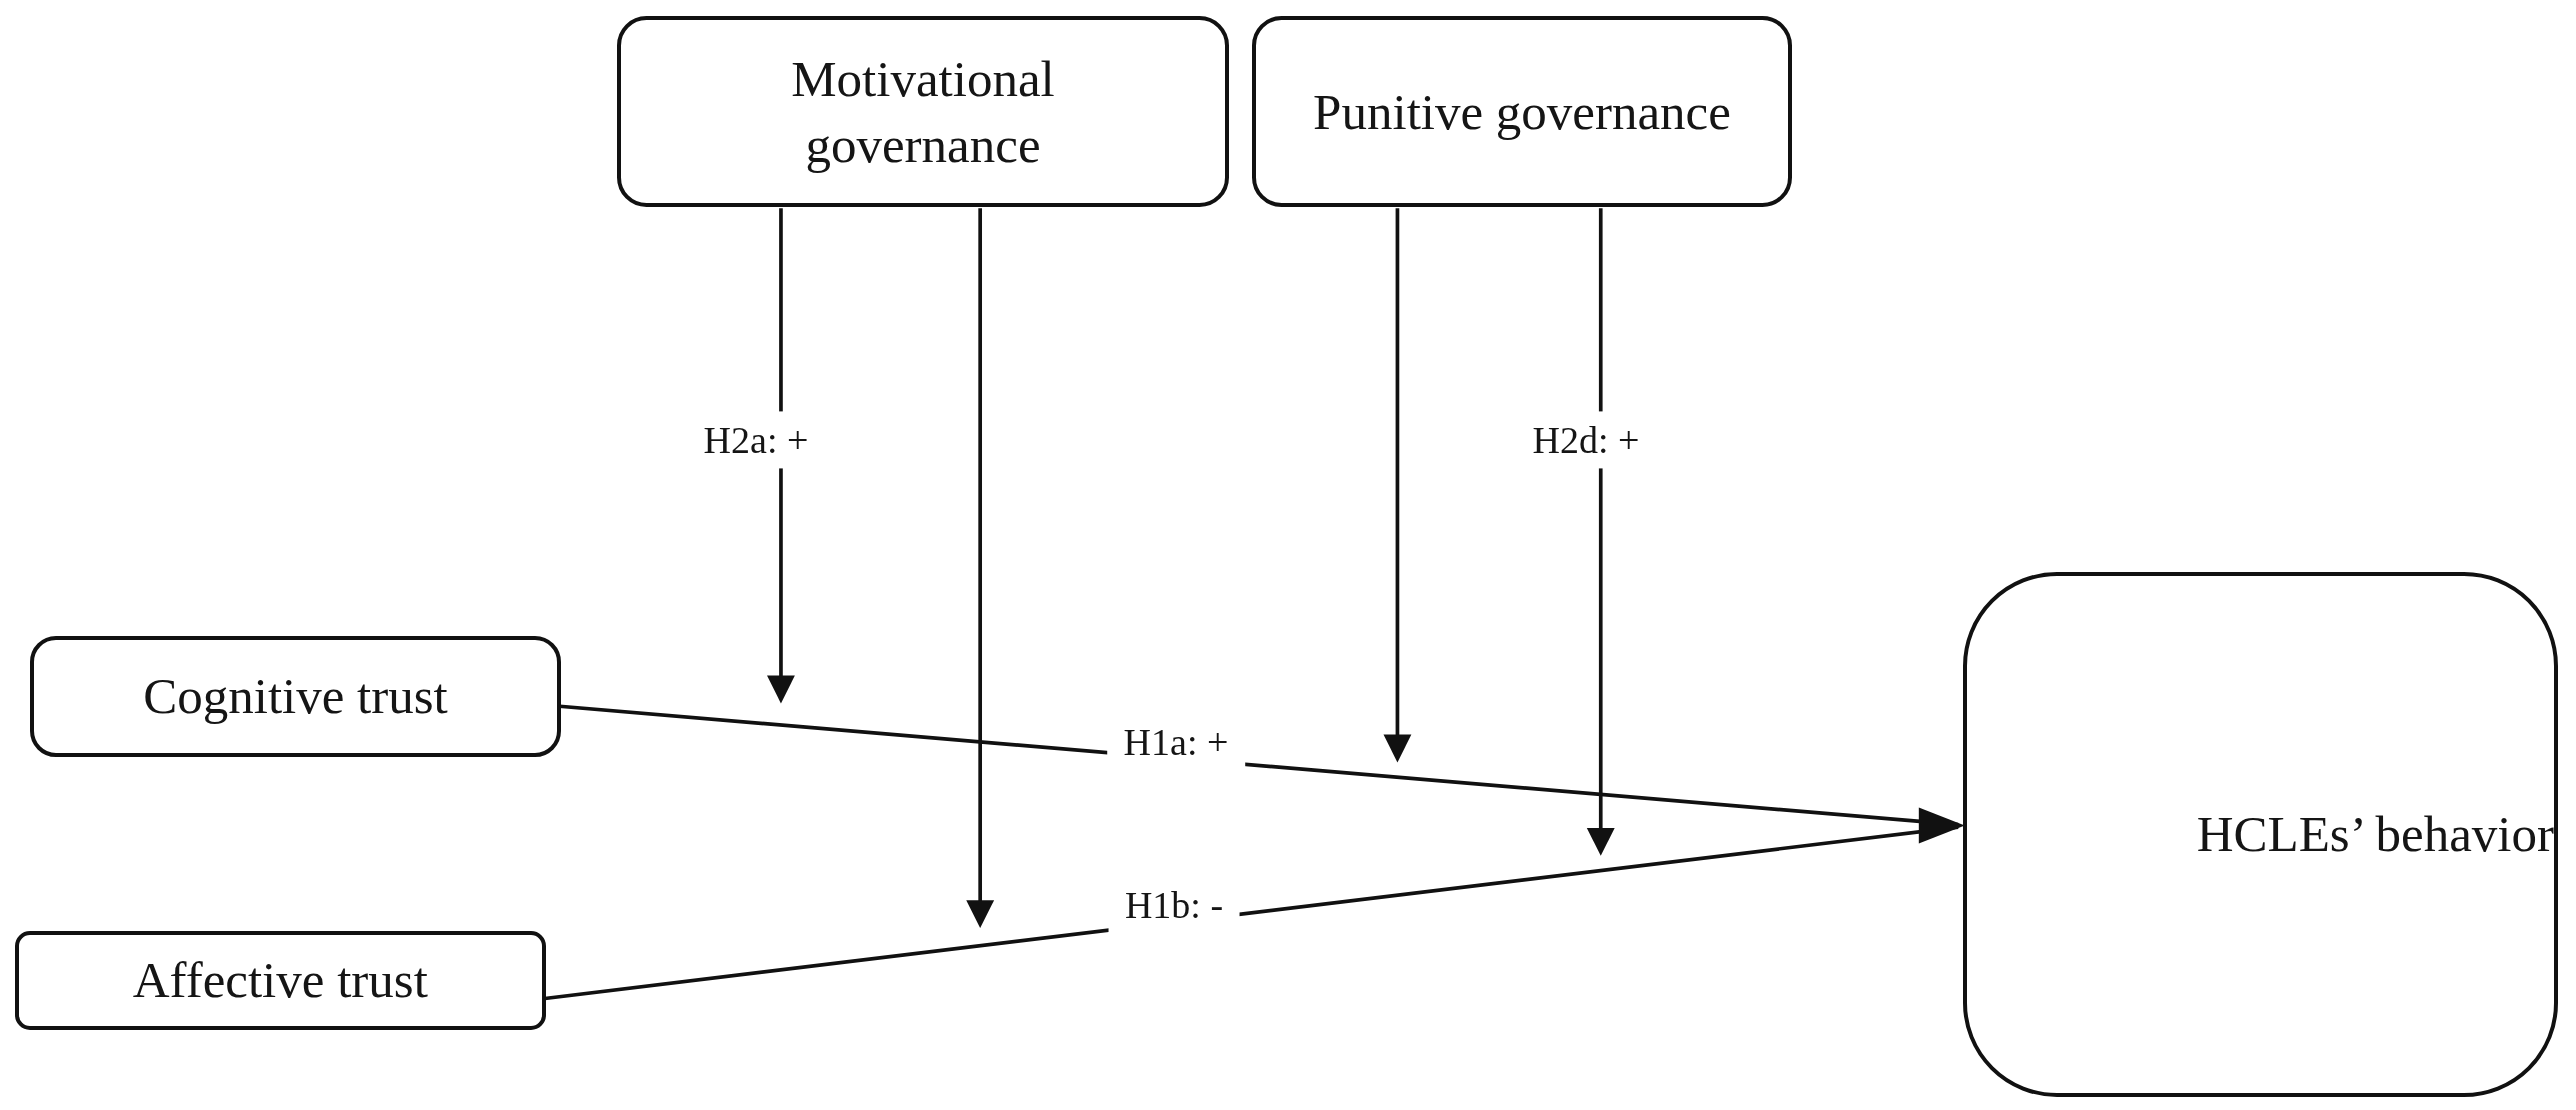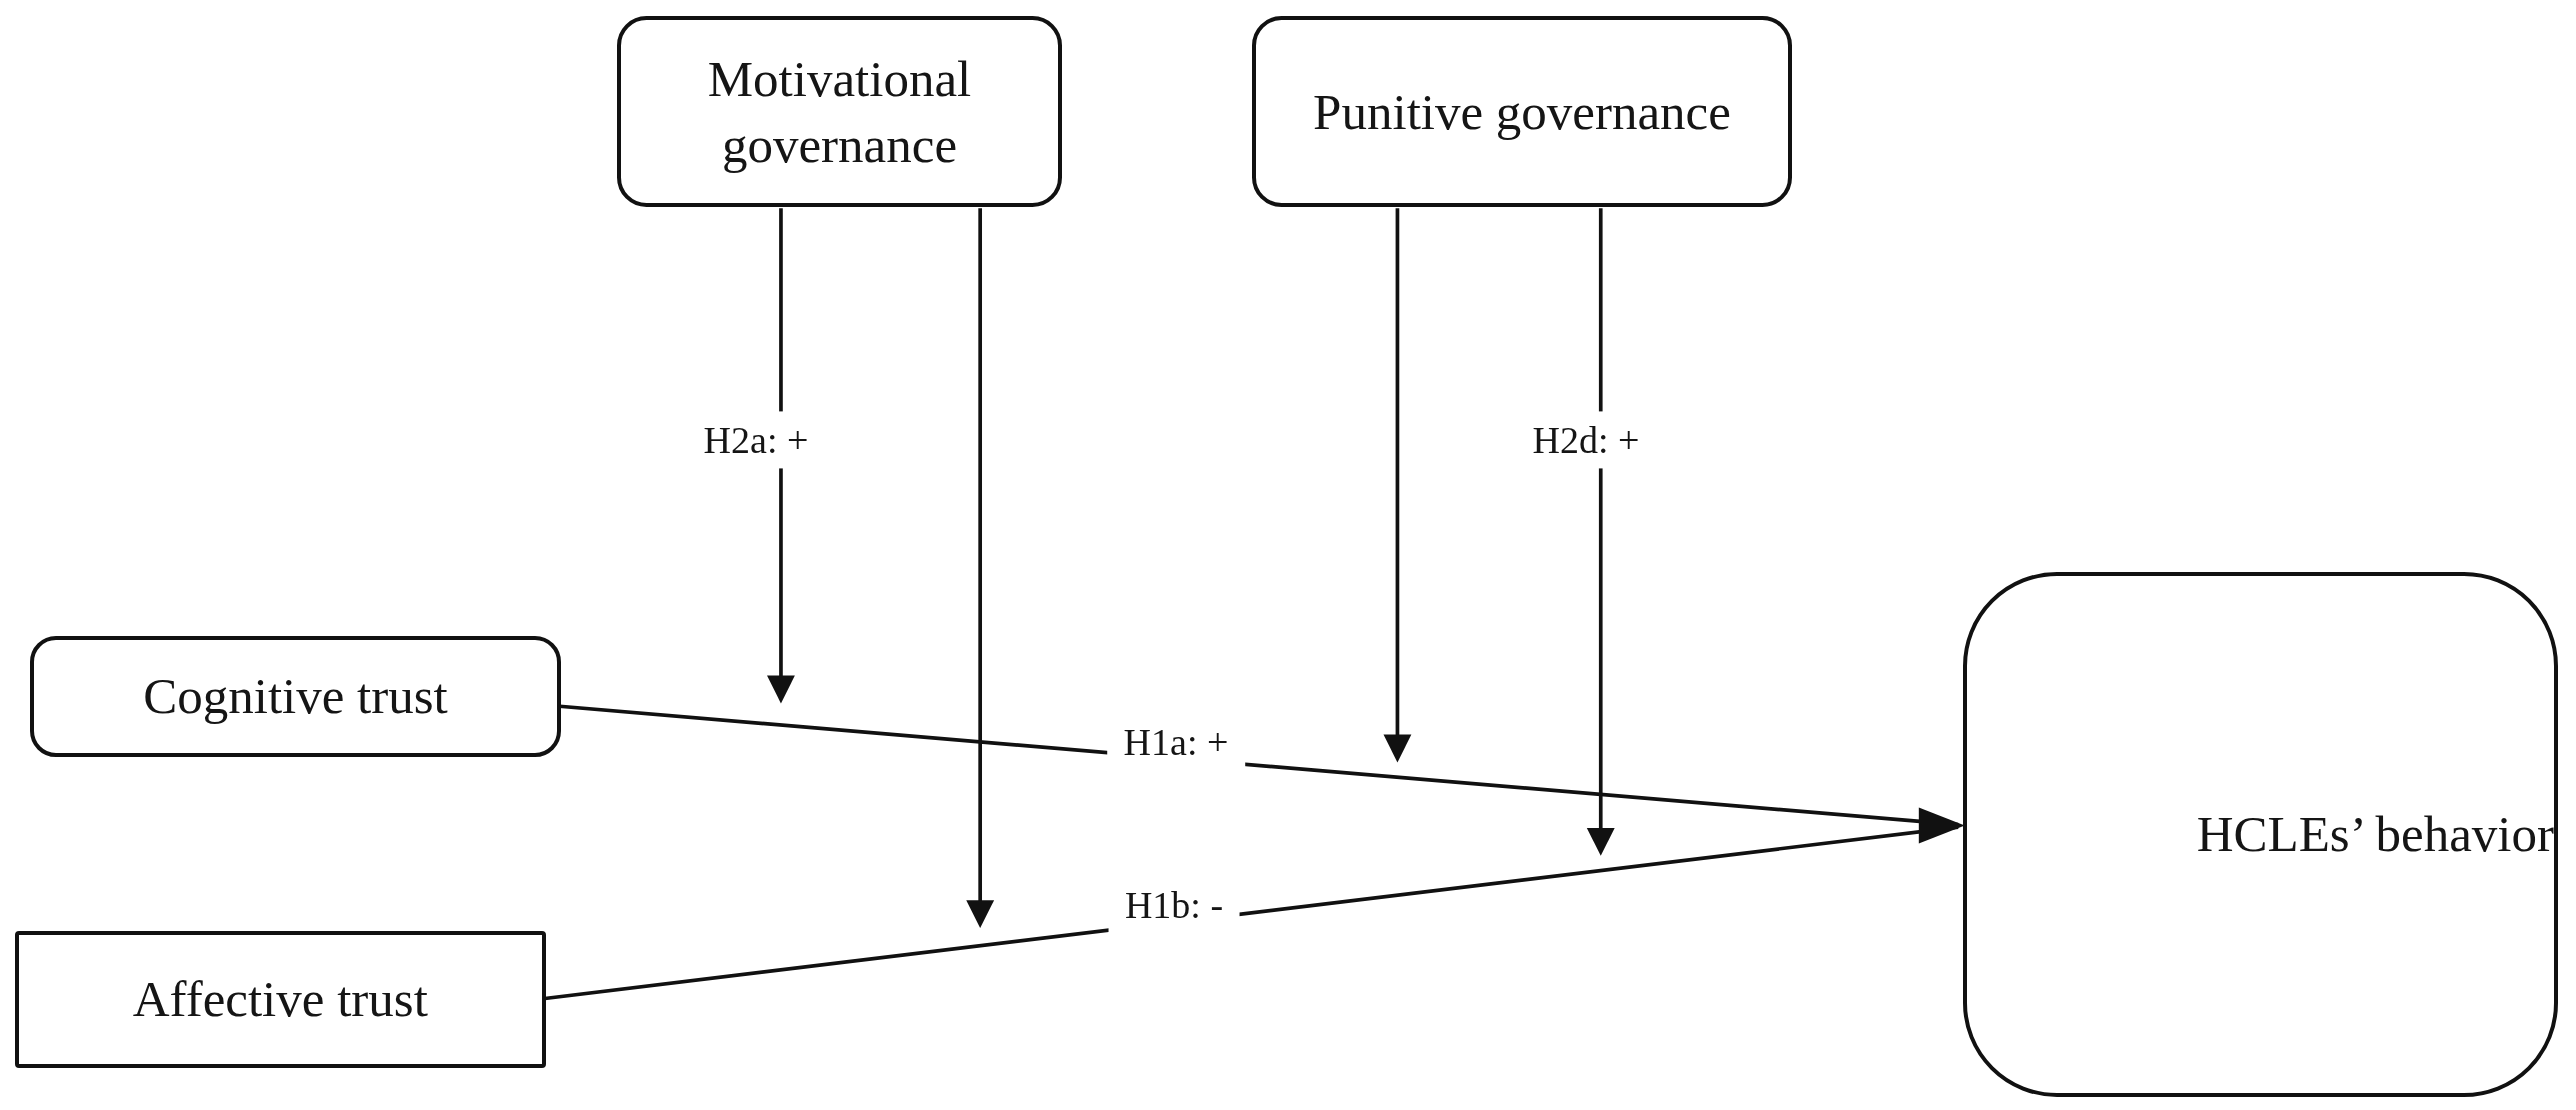--- a/index.html
+++ b/index.html
@@ -31,24 +31,24 @@
     background:var(--bg);
     display:flex;
     flex-direction:column;
     align-items:center;
     justify-content:center;
     text-align:center;
     font-size:51px;
     line-height:1.3;
     z-index:2;
   }
-  .node-motivational{left:617px;top:16.4px;width:445px;height:191px;}
+  .node-motivational{left:617px;top:16.4px;width:612px;height:191px;}
   .node-punitive{left:1252px;top:16.4px;width:540px;height:191px;}
   .node-cognitive{left:30px;top:636px;width:531px;height:121px;border-radius:26px;}
-  .node-affective{left:14.8px;top:931px;width:531px;height:137px;border-radius:4px;}
+  .node-affective{left:14.8px;top:931px;width:531px;height:99px;border-radius:15px;}
   .node-hcles{left:1963px;top:572px;width:595px;height:525px;border-radius:94px;align-items:flex-end;}
   .edge-label{
     position:absolute;
     transform:translate(-50%,-50%);
     background:var(--bg);
     padding:6.6px 16.4px;
     font-size:38px;
     white-space:nowrap;
     z-index:3;
     font-family:Liberation Serif, serif;

